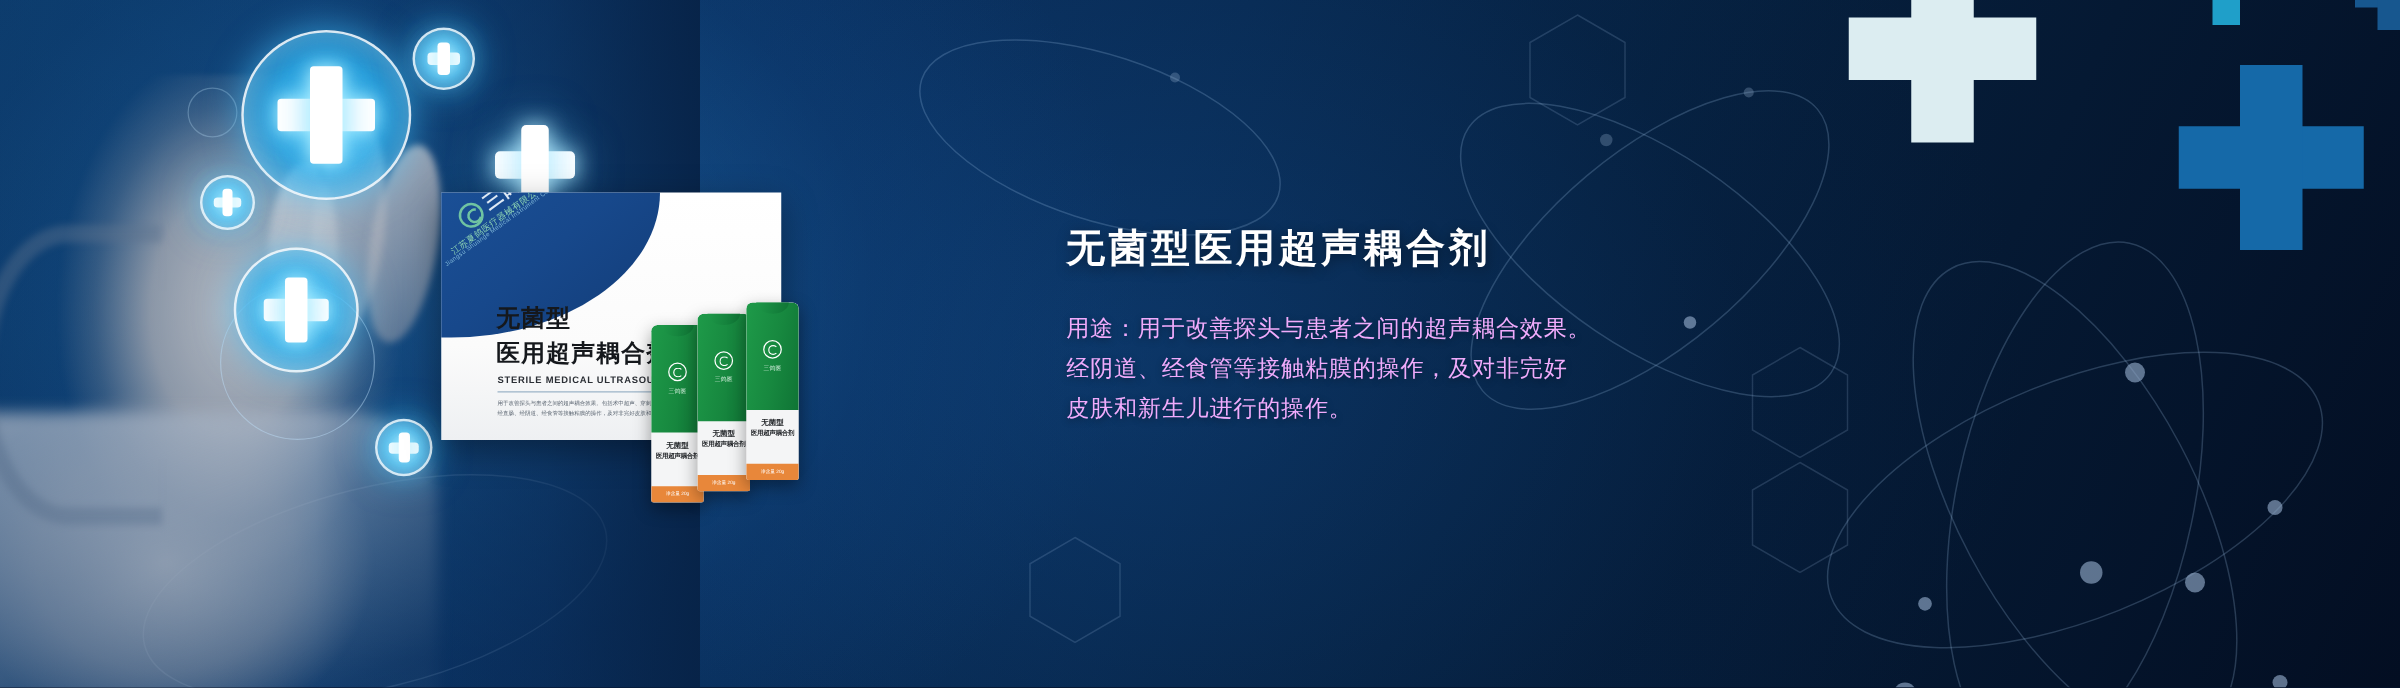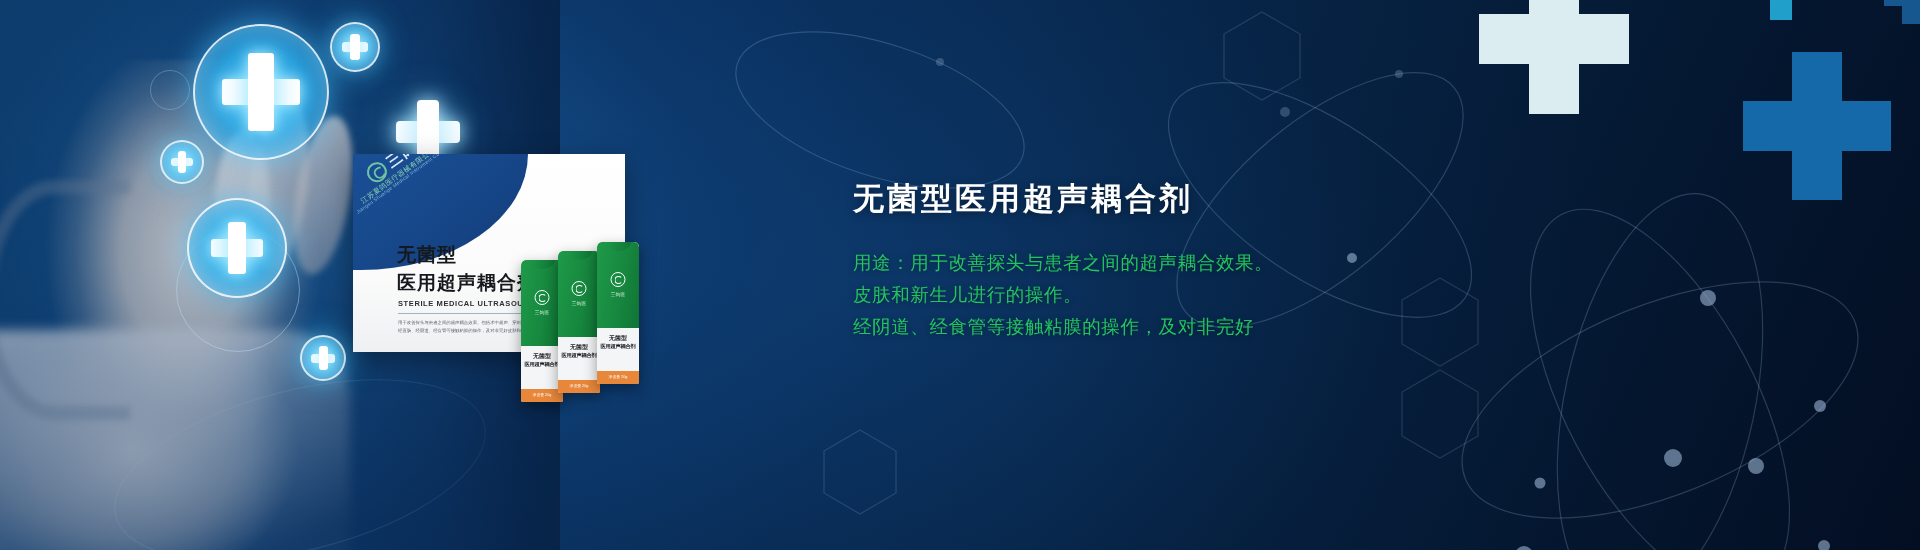--- a/index.html
+++ b/index.html
@@ -268,21 +268,21 @@
 
   
   .copy { position:absolute; left:853px; top:180px; width:760px; }
   .headline {
     font-size:31px; font-weight:bold; color:#ffffff; letter-spacing:3px;
     line-height:1.2;
     text-shadow:0 2px 10px rgba(0,0,0,0.45);
   }
   .body-copy {
     margin-top:30px;
-    font-size:18.5px; color:#22c55e; line-height:1.72; letter-spacing:0.6px;
+    font-size:18.5px; color:#f0abfc; line-height:1.72; letter-spacing:0.6px;
     text-shadow:0 1px 6px rgba(0,0,0,0.4);
   }
   .body-copy p { white-space:nowrap; }
 </style>
 </head>
 <body>
 
 <div class="banner">
 
   <div class="base-bg"></div>
@@ -446,18 +446,18 @@
             <span>净含量 20g</span>
           </div>
       </div>
     </div>
   </div>
 
   <div class="copy">
     <div class="headline">无菌型医用超声耦合剂</div>
     <div class="body-copy">
       <p>用途：用于改善探头与患者之间的超声耦合效果。</p>
+      <p>经阴道、经食管等接触粘膜的操作，及对非完好</p>
       <p>皮肤和新生儿进行的操作。</p>
-      <p>经阴道、经食管等接触粘膜的操作，及对非完好</p>
     </div>
   </div>
 
 </div>
 
 </body></html>

